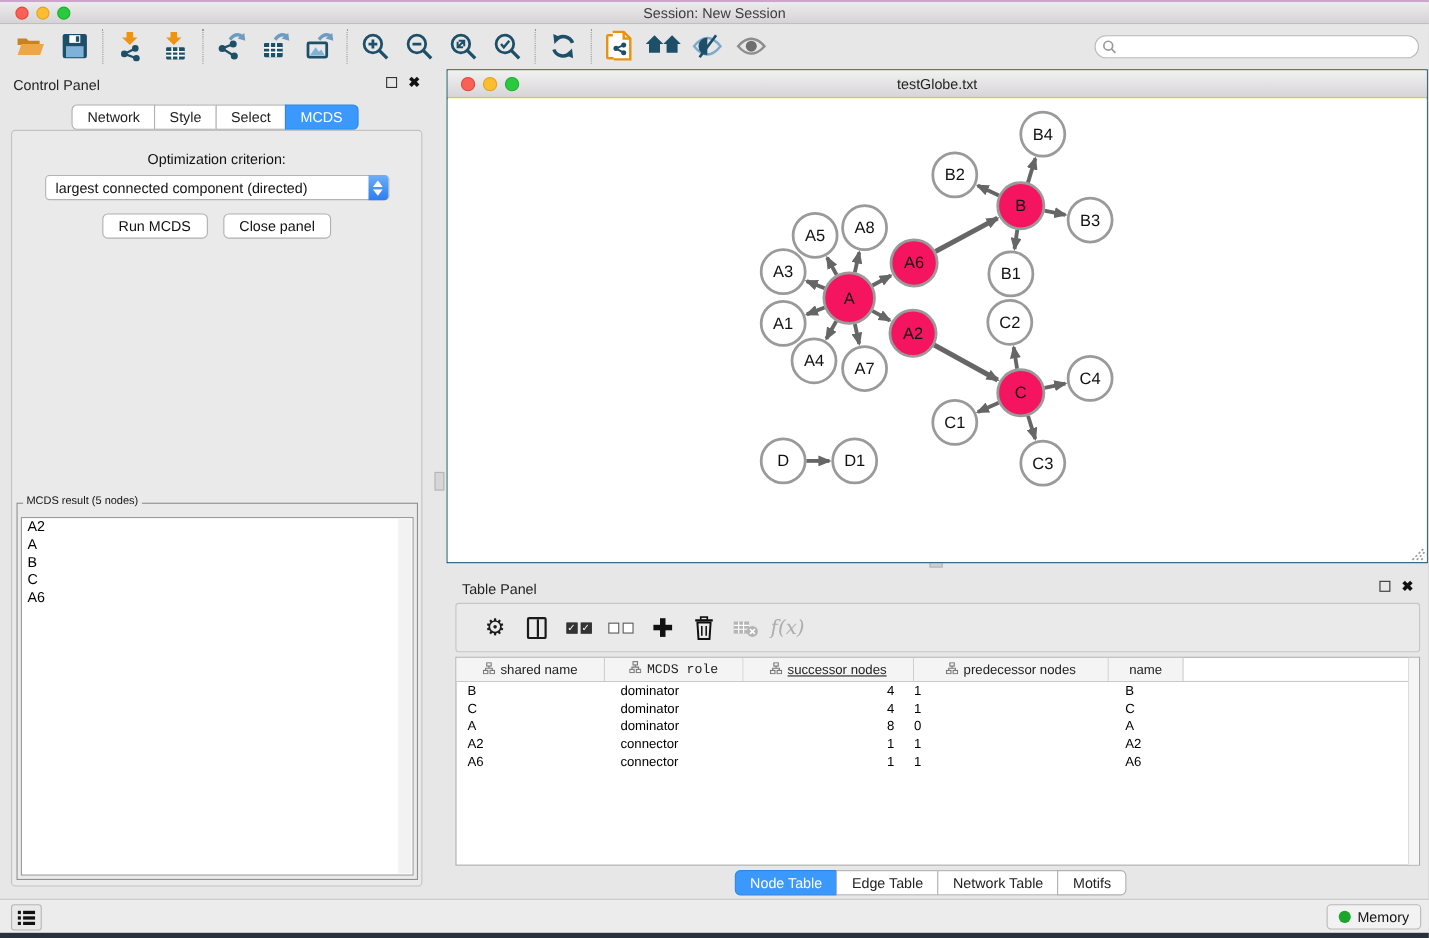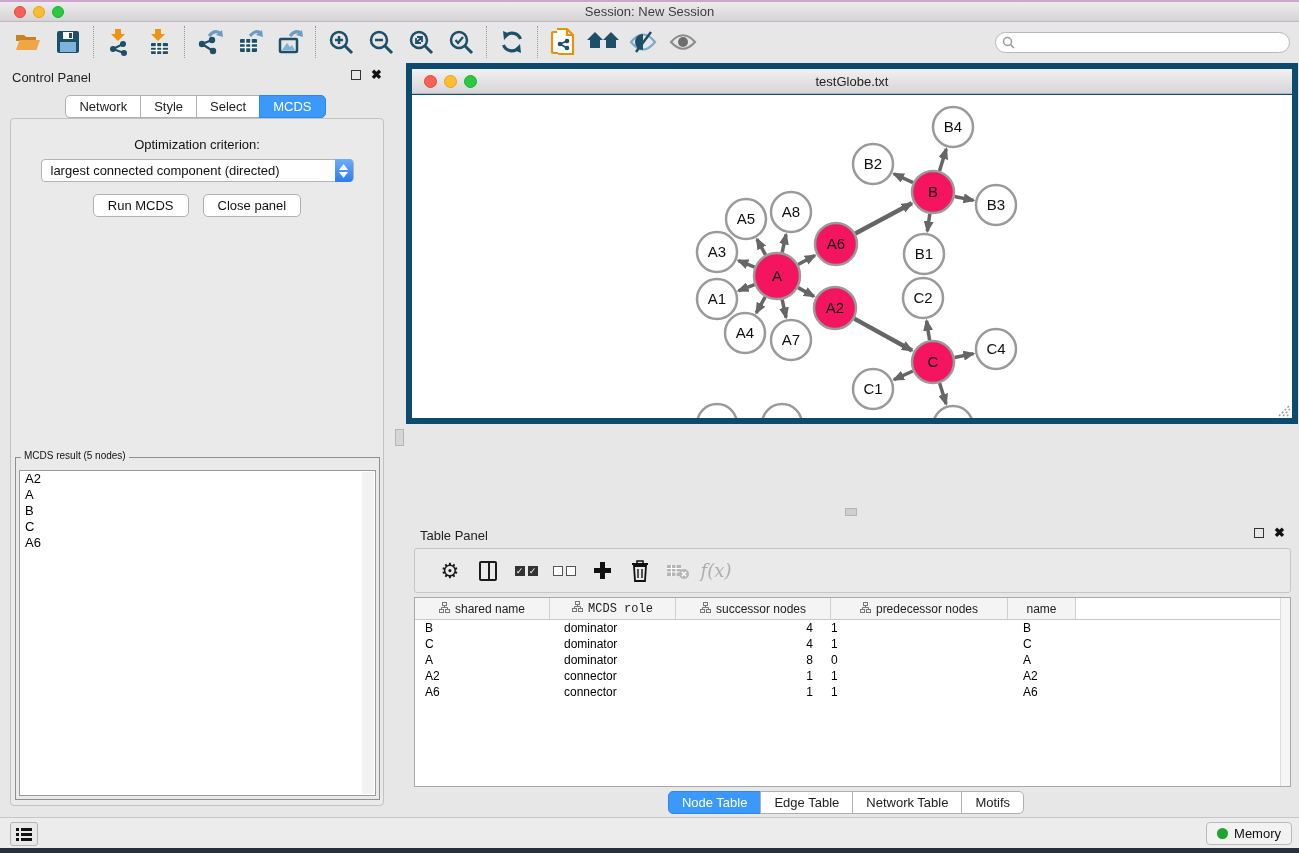--- a/index.html
+++ b/index.html
@@ -41,21 +41,21 @@
 .pbtn{background:#fff;border:1px solid #b0b0b0;border-radius:5px;font-size:13px;padding:3px 14px;color:#111;cursor:pointer}
 .fieldset{position:absolute;left:4px;right:3px;top:338px;height:343px;border:1px solid #8f8f8f}
 .legend{position:absolute;top:-8px;left:5px;background:#eaeaea;padding:0 3px;font-size:10px;color:#111}
 .mcds-list{position:absolute;left:3px;right:3px;top:12px;bottom:3px;background:#fff;border:1px solid #9a9a9a;font-size:13px;color:#000;overflow:hidden}
 .mcds-item{padding:0 5px;line-height:16px}
 .vtrack{position:absolute;top:1px;bottom:1px;right:1px;width:12px;background:#f2f2f2}
 
 .split-h{position:absolute;left:395px;top:429px;width:9px;height:17px;background:#d6d6d6;border:1px solid #b5b5b5}
 .split-v{position:absolute;left:845px;top:508px;width:12px;height:8px;background:#cfcfcf;border:1px solid #b5b5b5}
 
-.netframe{position:absolute;left:406px;top:63px;width:892px;height:361px;border:6px solid #0c4a6e;background:#0c4a6e}
+.netframe{position:absolute;left:406px;top:63px;width:892px;height:449px;border:1px solid #0c4a6e;background:#fef9c3}
 .net-title{position:relative;height:25px;background:linear-gradient(#f2f1f2,#d7d5d7);border-bottom:1px solid #b8b6b8;text-align:center;font-size:13px;color:#222;line-height:25px}
 .net-title .lights{top:6px;left:12px}
 .net-title .light{width:13px;height:13px}
 .net-canvas{position:absolute;top:26px;left:0;right:0;bottom:0;background:#fff;overflow:hidden}
 .grip{position:absolute;right:1px;bottom:1px}
 
 .tpanel{position:absolute;left:398px;top:520px;width:901px;height:297px}
 .tp-toolbar{position:absolute;left:16px;right:8px;top:28px;height:45px;background:#eaeaea;border:1px solid #c6c6c6;border-radius:3px;display:flex;align-items:center;padding-left:16px;gap:0}
 .tp-btn{width:38px;height:38px;display:flex;align-items:center;justify-content:center;cursor:pointer}
 .gear-ch{font-size:21px;color:#1a1a1a;line-height:22px}
@@ -514,21 +514,21 @@
             <span><svg width="11" height="11" viewBox="0 0 11 11">
                 <g fill="none" stroke="#777" stroke-width="1">
                   <rect x="3.5" y="0.5" width="4" height="3"></rect>
                   <rect x="0.5" y="7.5" width="4" height="3"></rect>
                   <rect x="6.5" y="7.5" width="4" height="3"></rect>
                   <path d="M5.5 3.5v2M2.5 7.5v-2h6v2"></path>
                 </g>
               </svg></span>
             <span>MCDS role</span>
           </div>
-          <div class="thcell c2" style="padding: 0px;">
+          <div class="thcell c2" style="padding: 0px; text-decoration: underline;">
             <span><svg width="11" height="11" viewBox="0 0 11 11">
                 <g fill="none" stroke="#777" stroke-width="1">
                   <rect x="3.5" y="0.5" width="4" height="3"></rect>
                   <rect x="0.5" y="7.5" width="4" height="3"></rect>
                   <rect x="6.5" y="7.5" width="4" height="3"></rect>
                   <path d="M5.5 3.5v2M2.5 7.5v-2h6v2"></path>
                 </g>
               </svg></span>
             <span>successor nodes</span>
           </div>

